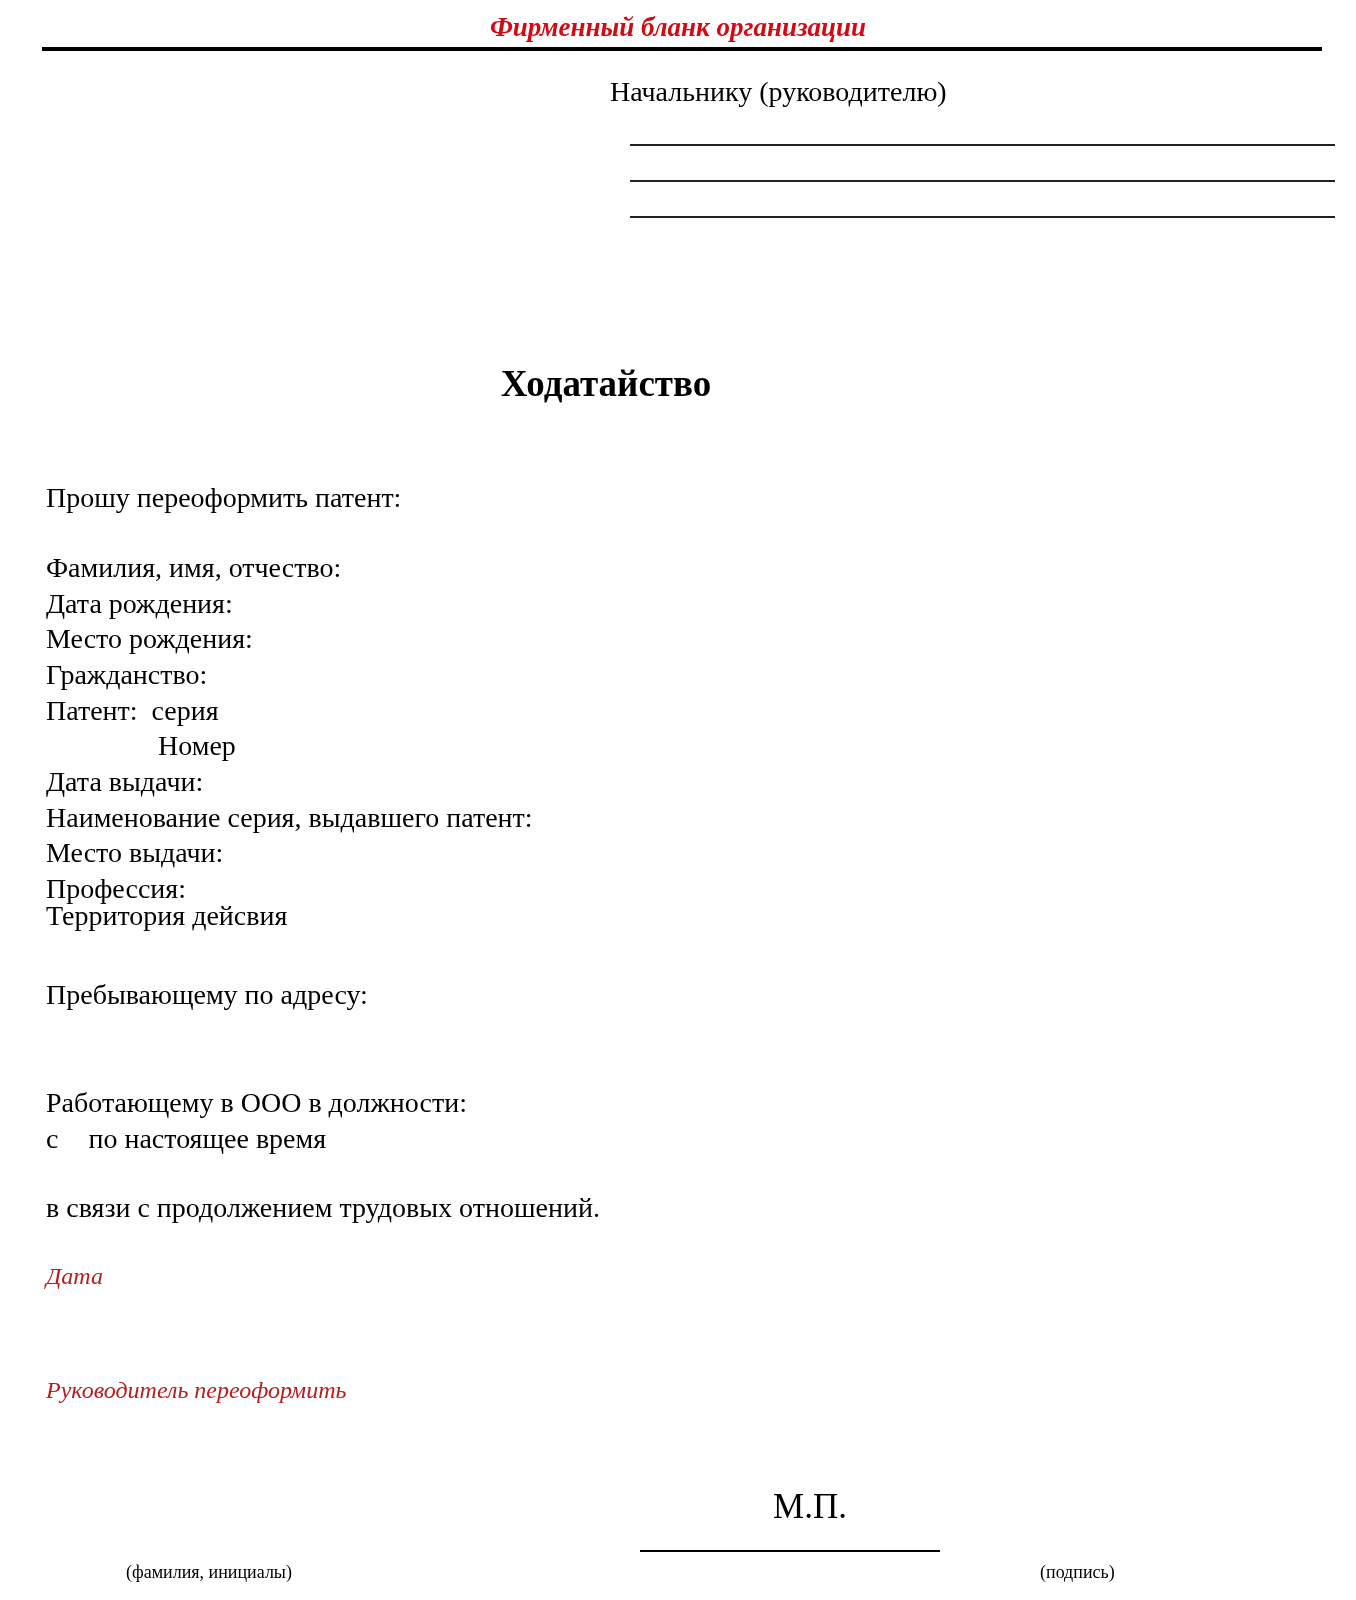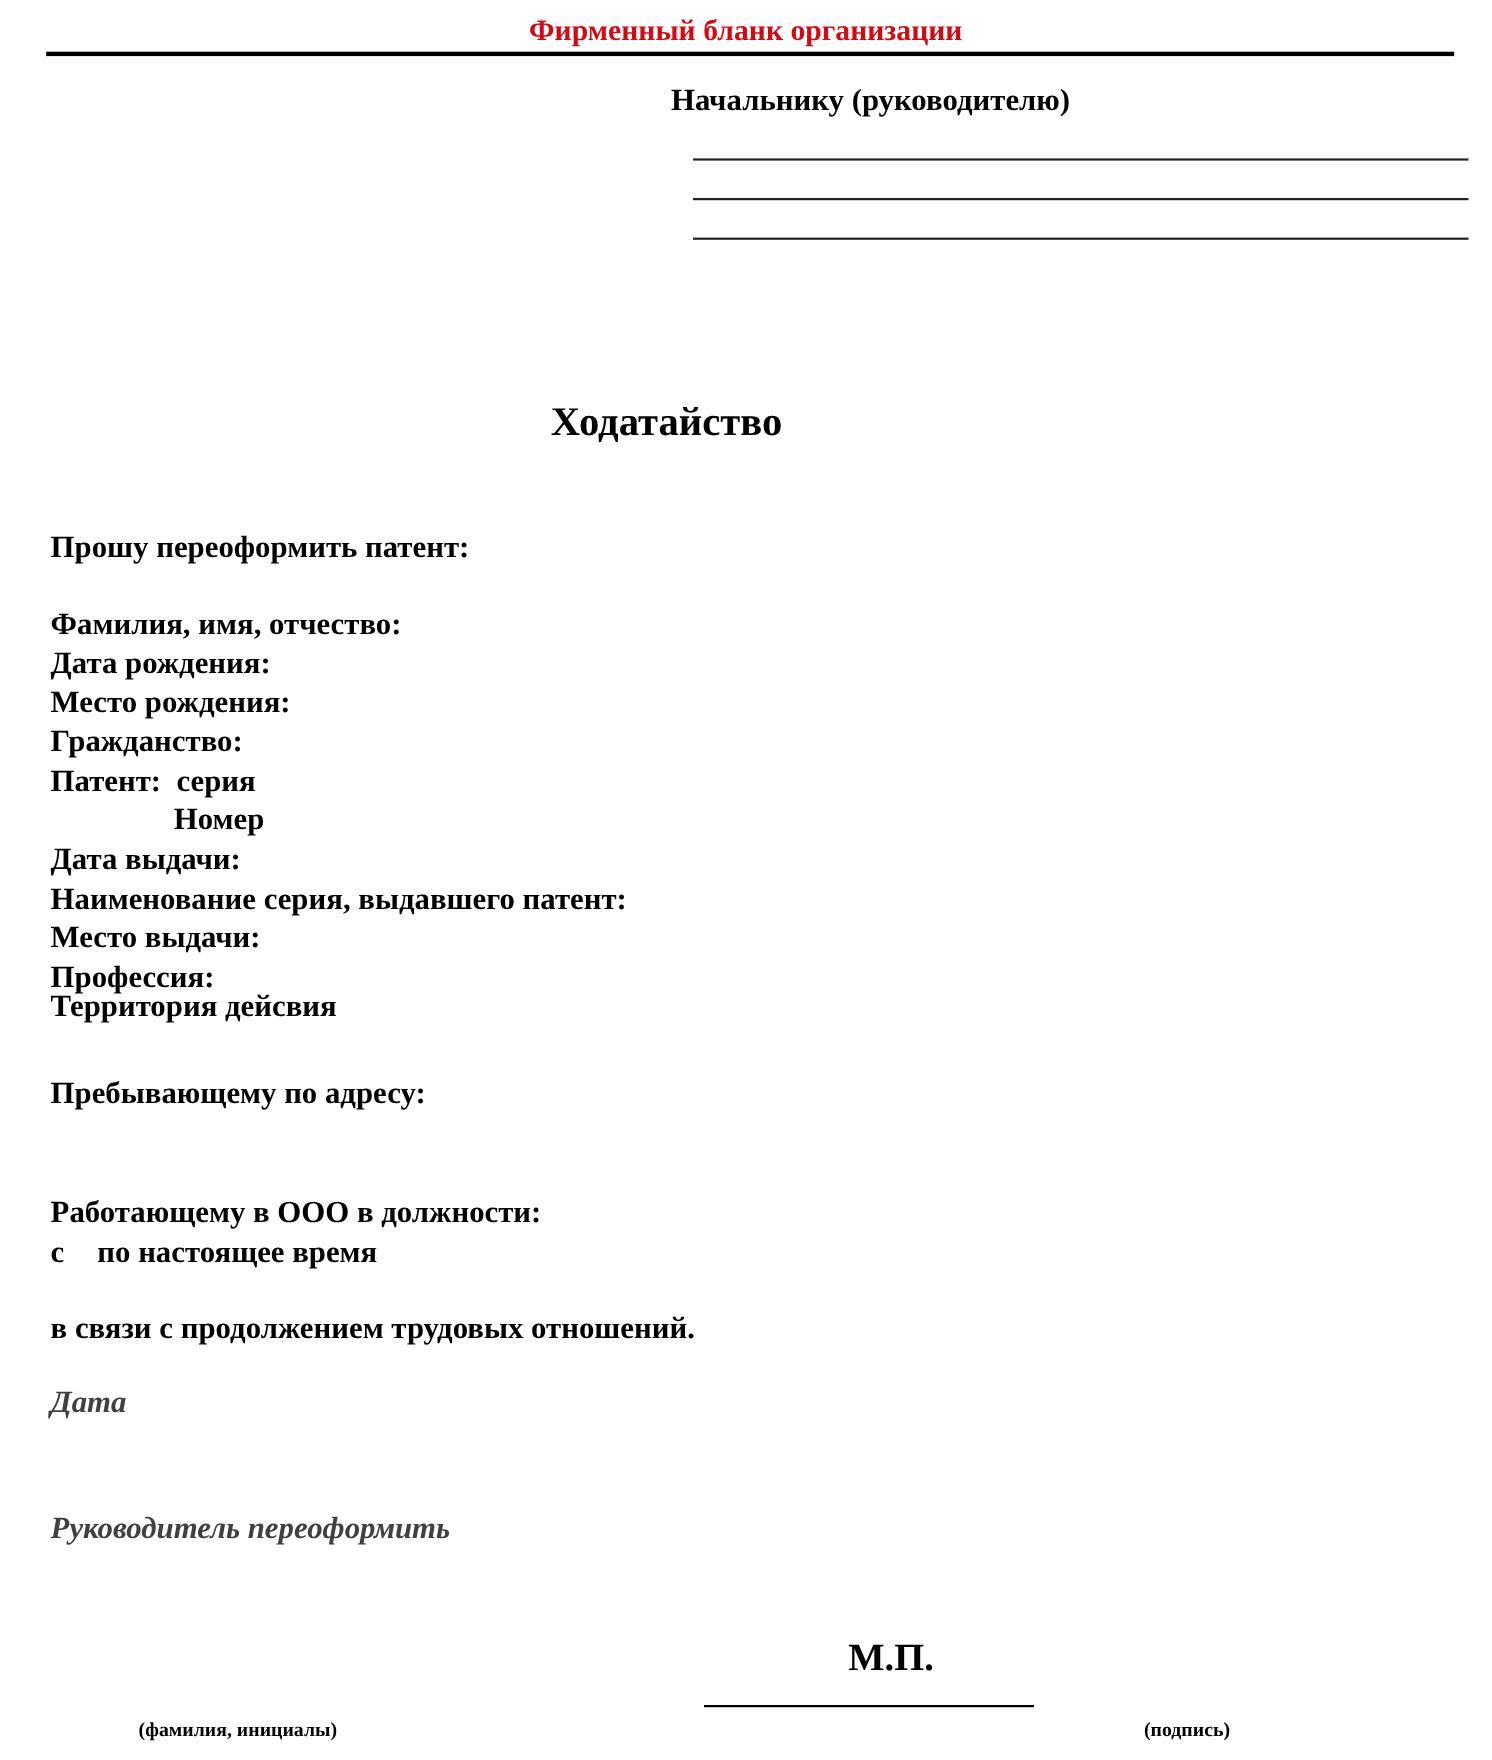--- a/index.html
+++ b/index.html
@@ -1,26 +1,26 @@
 <!DOCTYPE html>
 <html><head>
 <meta charset="utf-8">
 <style>
   html, body { margin: 0; padding: 0; background: #ffffff; }
   body { width: 1356px; height: 1600px; position: relative; overflow: hidden;
          font-family: "Liberation Serif", "DejaVu Serif", serif; color: #000; }
-  .abs { position: absolute; white-space: nowrap; font-weight: bold; }
+  .abs { position: absolute; white-space: nowrap; }
   .letterhead { left: 0; width: 1356px; top: 12px; text-align: center; font-size: 27px;
-                font-weight: bold; color: #d40a12; }
+                font-style: italic; font-weight: bold; color: #d40a12; }
   .head-rule { left: 42px; top: 47px; width: 1280px; height: 4px; background: #000; }
   .addressee { left: 610px; top: 76px; font-size: 28px; }
   .addr-line { left: 630px; width: 705px; height: 2px; background: #222; }
   .title { left: 0; width: 1212px; top: 362px; text-align: center; font-size: 37px; font-weight: bold; }
   .body-text { left: 46px; font-size: 28px; line-height: 36px; }
-  .red-italic { color: #404040; font-style: italic; font-size: 28px; }
+  .red-italic { color: #b91c1c; font-style: italic; font-size: 24px; }
   .stamp { left: 0; width: 1620px; top: 1487px; text-align: center; font-size: 35px; }
   .sign-line { left: 640px; top: 1550px; width: 300px; height: 2px; background: #000; }
   .caption { font-size: 18px; top: 1562px; }
 </style>
 </head>
 <body>
 
 <div class="abs letterhead">Фирменный бланк организации</div>
 <div class="abs head-rule"></div>
 

